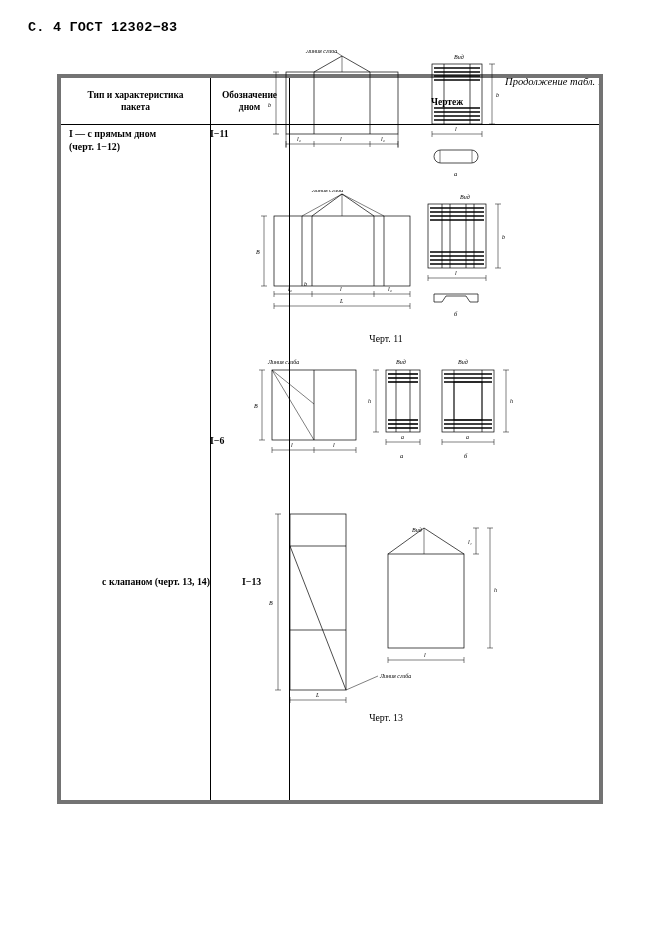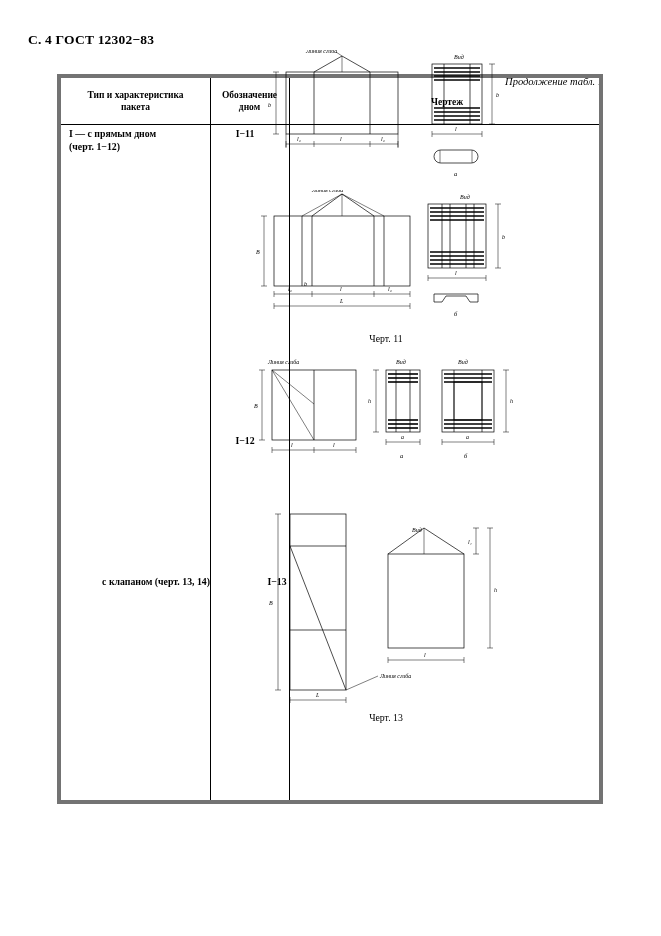--- a/index.html
+++ b/index.html
@@ -17,22 +17,22 @@
   }
   .page {
     position: absolute;
     left: 0; top: 0;
     width: 661px;
     height: 936px;
   }
   .page-header {
     position: absolute;
     left: 28px;
-    top: 32px;
-    font-family: Liberation Serif, serif;
+    top: 20px;
+    font-family: Liberation Mono, monospace;
     font-size: 13.5px;
     font-weight: bold;
     letter-spacing: 0.2px;
     white-space: nowrap;
   }
   .cont-note {
     position: absolute;
     right: 58px;
     top: 76px;
     font-size: 10.5px;
@@ -84,21 +84,21 @@
     font-size: 9.8px;
     line-height: 1.3;
   }
   .c1-row1 { left: 8px; top: 50px; width: 140px; }
   .c1-row3 { left: 0px; top: 498px; width: 149px; text-align: right; }
 
   .c2-label {
     position: absolute;
     width: 70px;
     left: 149px;
-    text-align: center;
+    text-align: left;
     font-size: 9.8px;
   }
   .c2-r1 { top: 50px; }
   .c2-r2 { top: 357px; }
   .c2-r3 { top: 498px; padding-left: 32px; }
 
   .fig-caption {
     position: absolute;
     font-size: 9.8px;
     text-align: center;
@@ -157,21 +157,21 @@
     </div>
     <div class="th c3">Чертеж</div>
 
     <div class="cell-text c1-row1">
       <div>I — с прямым дном</div>
       <div>(черт. 1−12)</div>
     </div>
     <div class="cell-text c1-row3">с клапаном (черт. 13, 14)</div>
 
     <div class="c2-label c2-r1">I−11</div>
-    <div class="c2-label c2-r2">I−12</div>
+    <div class="c2-label c2-r2">I−6</div>
     <div class="c2-label c2-r3">I−13</div>
   </div>
 
   <div class="fig-caption cap-11">Черт. 11</div>
   <div class="fig-caption cap-13">Черт. 13</div>
 
   <div class="drawing d1">
     <svg width="316" height="140" viewBox="0 0 316 140">
 
       <rect x="58" y="22" width="112" height="62" class="ln"></rect>

